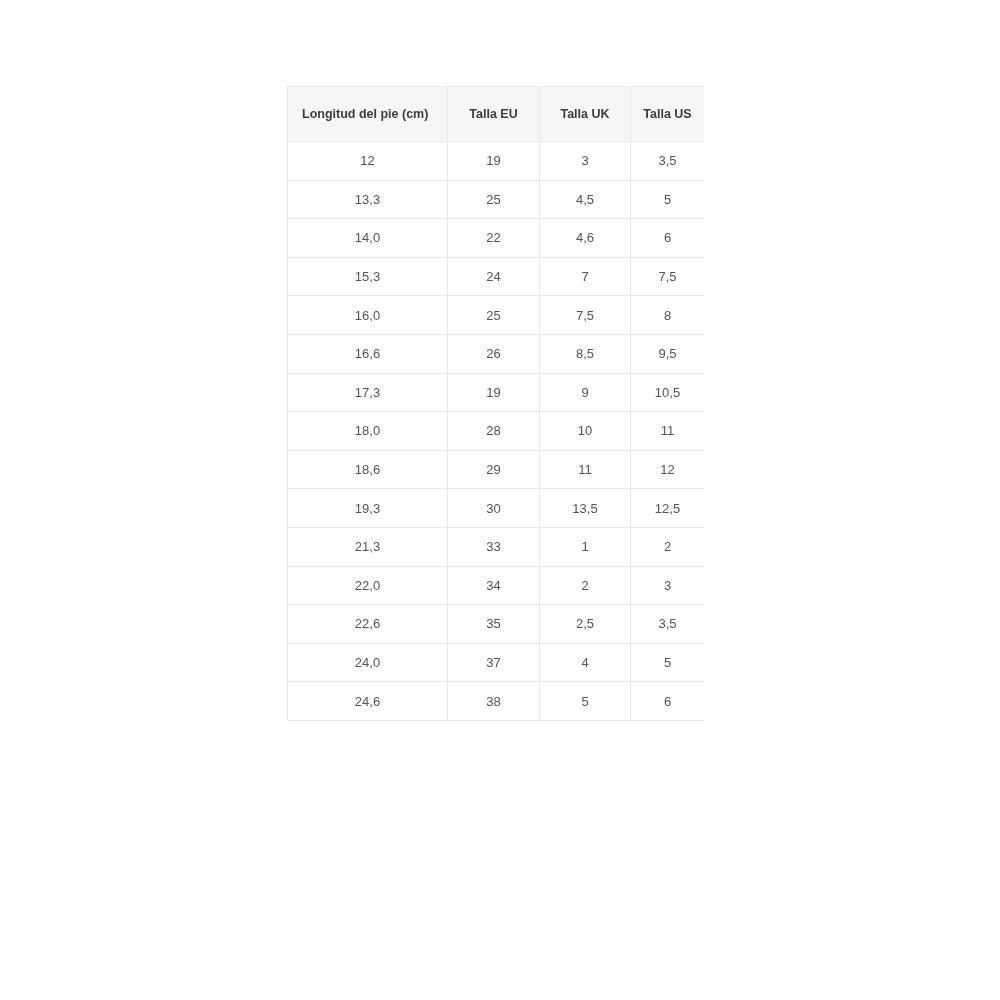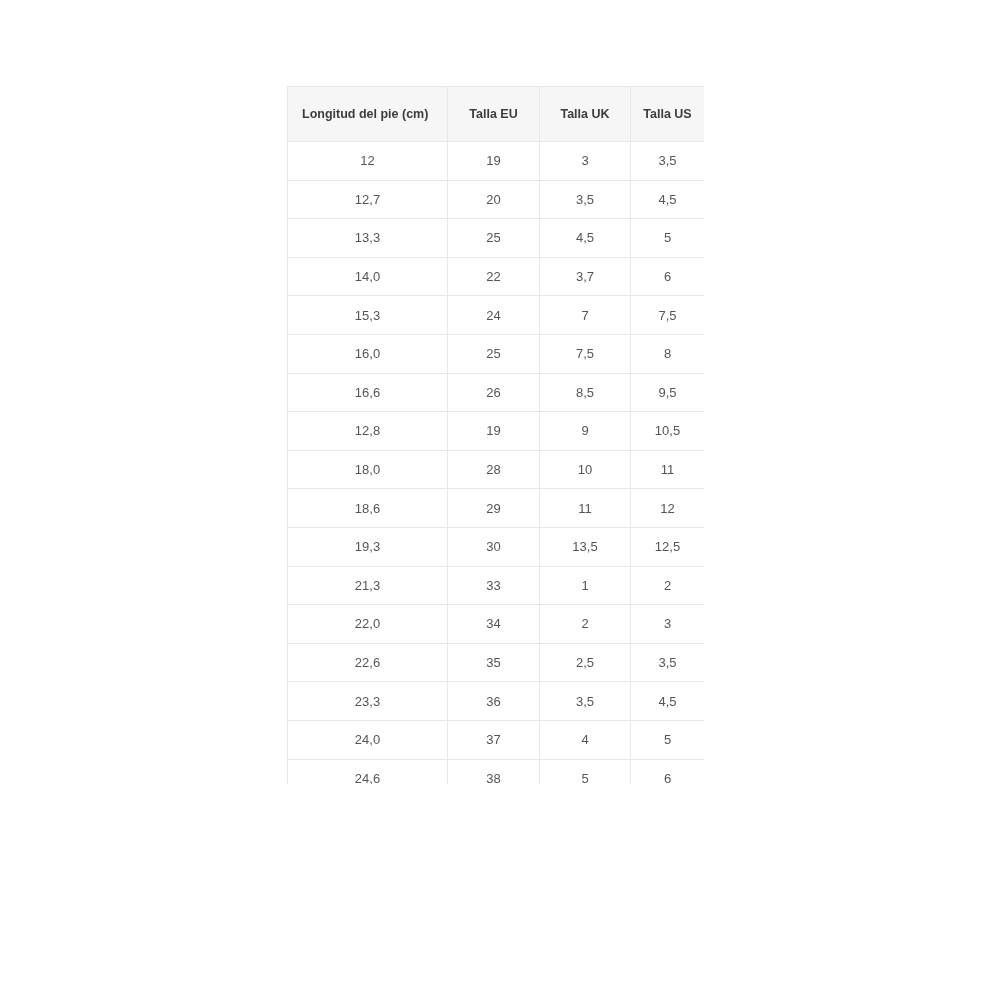--- a/index.html
+++ b/index.html
@@ -82,35 +82,29 @@
         </tr>
       </thead>
       <tbody>
         <tr>
           <td>12</td>
           <td>19</td>
           <td>3</td>
           <td>3,5</td>
         </tr>
         <tr>
-          <td>12,7</td>
-          <td>20</td>
-          <td>3,5</td>
-          <td>4,5</td>
-        </tr>
-        <tr>
           <td>13,3</td>
           <td>25</td>
           <td>4,5</td>
           <td>5</td>
         </tr>
         <tr>
           <td>14,0</td>
           <td>22</td>
-          <td>3,7</td>
+          <td>4,6</td>
           <td>6</td>
         </tr>
         <tr>
           <td>15,3</td>
           <td>24</td>
           <td>7</td>
           <td>7,5</td>
         </tr>
         <tr>
           <td>16,0</td>
@@ -118,21 +112,21 @@
           <td>7,5</td>
           <td>8</td>
         </tr>
         <tr>
           <td>16,6</td>
           <td>26</td>
           <td>8,5</td>
           <td>9,5</td>
         </tr>
         <tr>
-          <td>12,8</td>
+          <td>17,3</td>
           <td>19</td>
           <td>9</td>
           <td>10,5</td>
         </tr>
         <tr>
           <td>18,0</td>
           <td>28</td>
           <td>10</td>
           <td>11</td>
         </tr>
@@ -160,26 +154,20 @@
           <td>2</td>
           <td>3</td>
         </tr>
         <tr>
           <td>22,6</td>
           <td>35</td>
           <td>2,5</td>
           <td>3,5</td>
         </tr>
         <tr>
-          <td>23,3</td>
-          <td>36</td>
-          <td>3,5</td>
-          <td>4,5</td>
-        </tr>
-        <tr>
           <td>24,0</td>
           <td>37</td>
           <td>4</td>
           <td>5</td>
         </tr>
         <tr>
           <td>24,6</td>
           <td>38</td>
           <td>5</td>
           <td>6</td>

